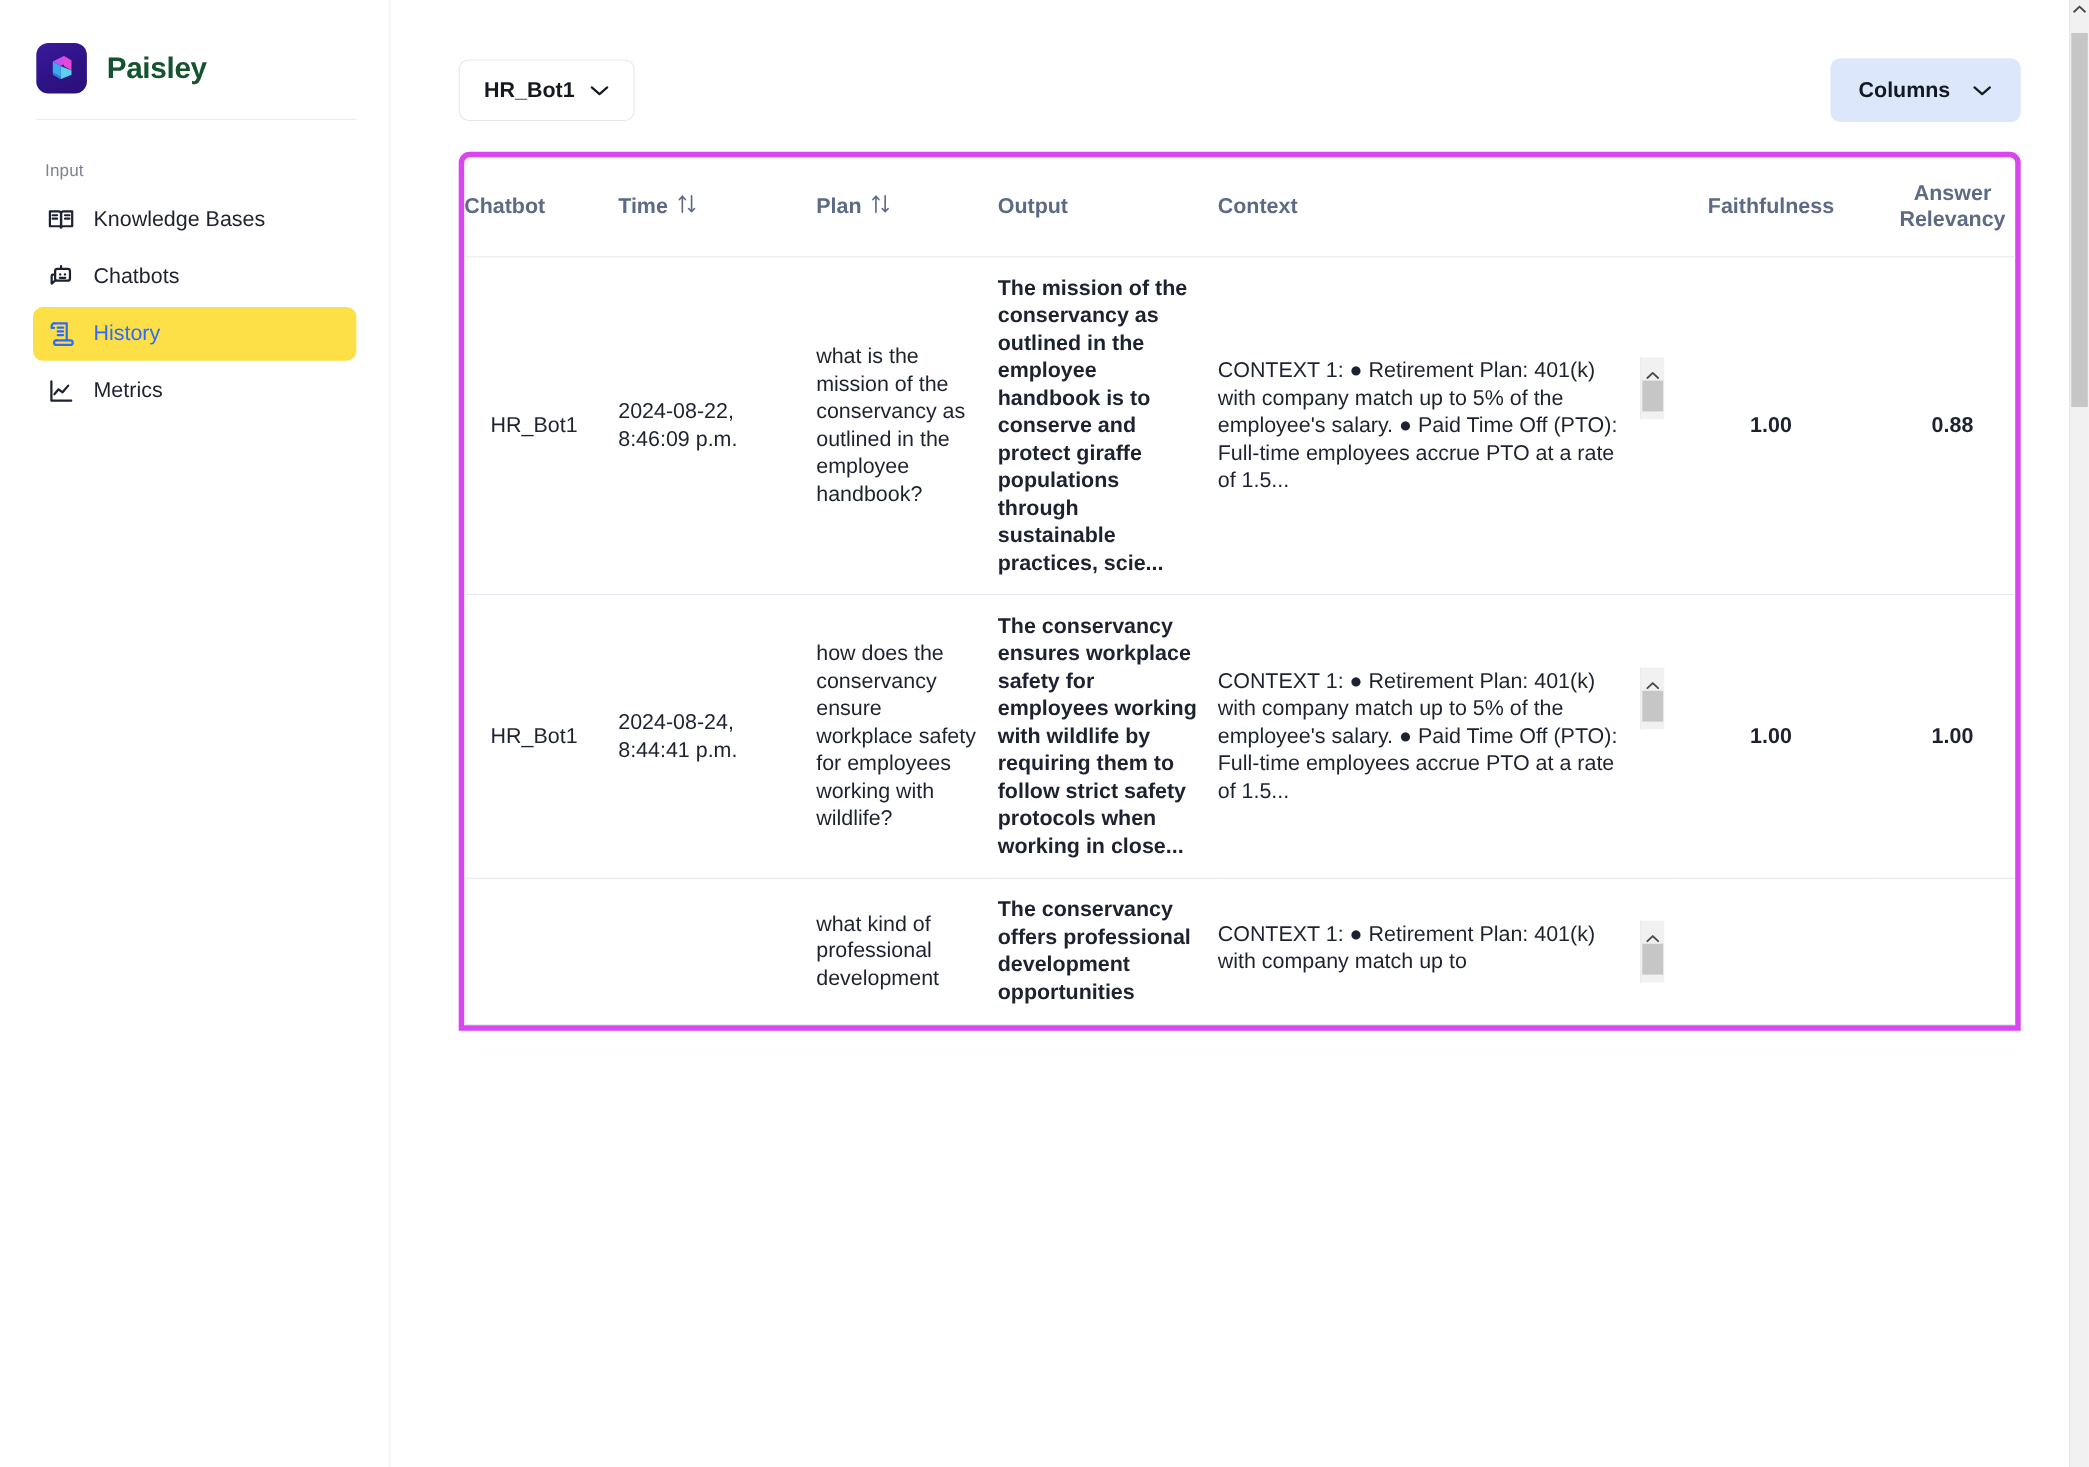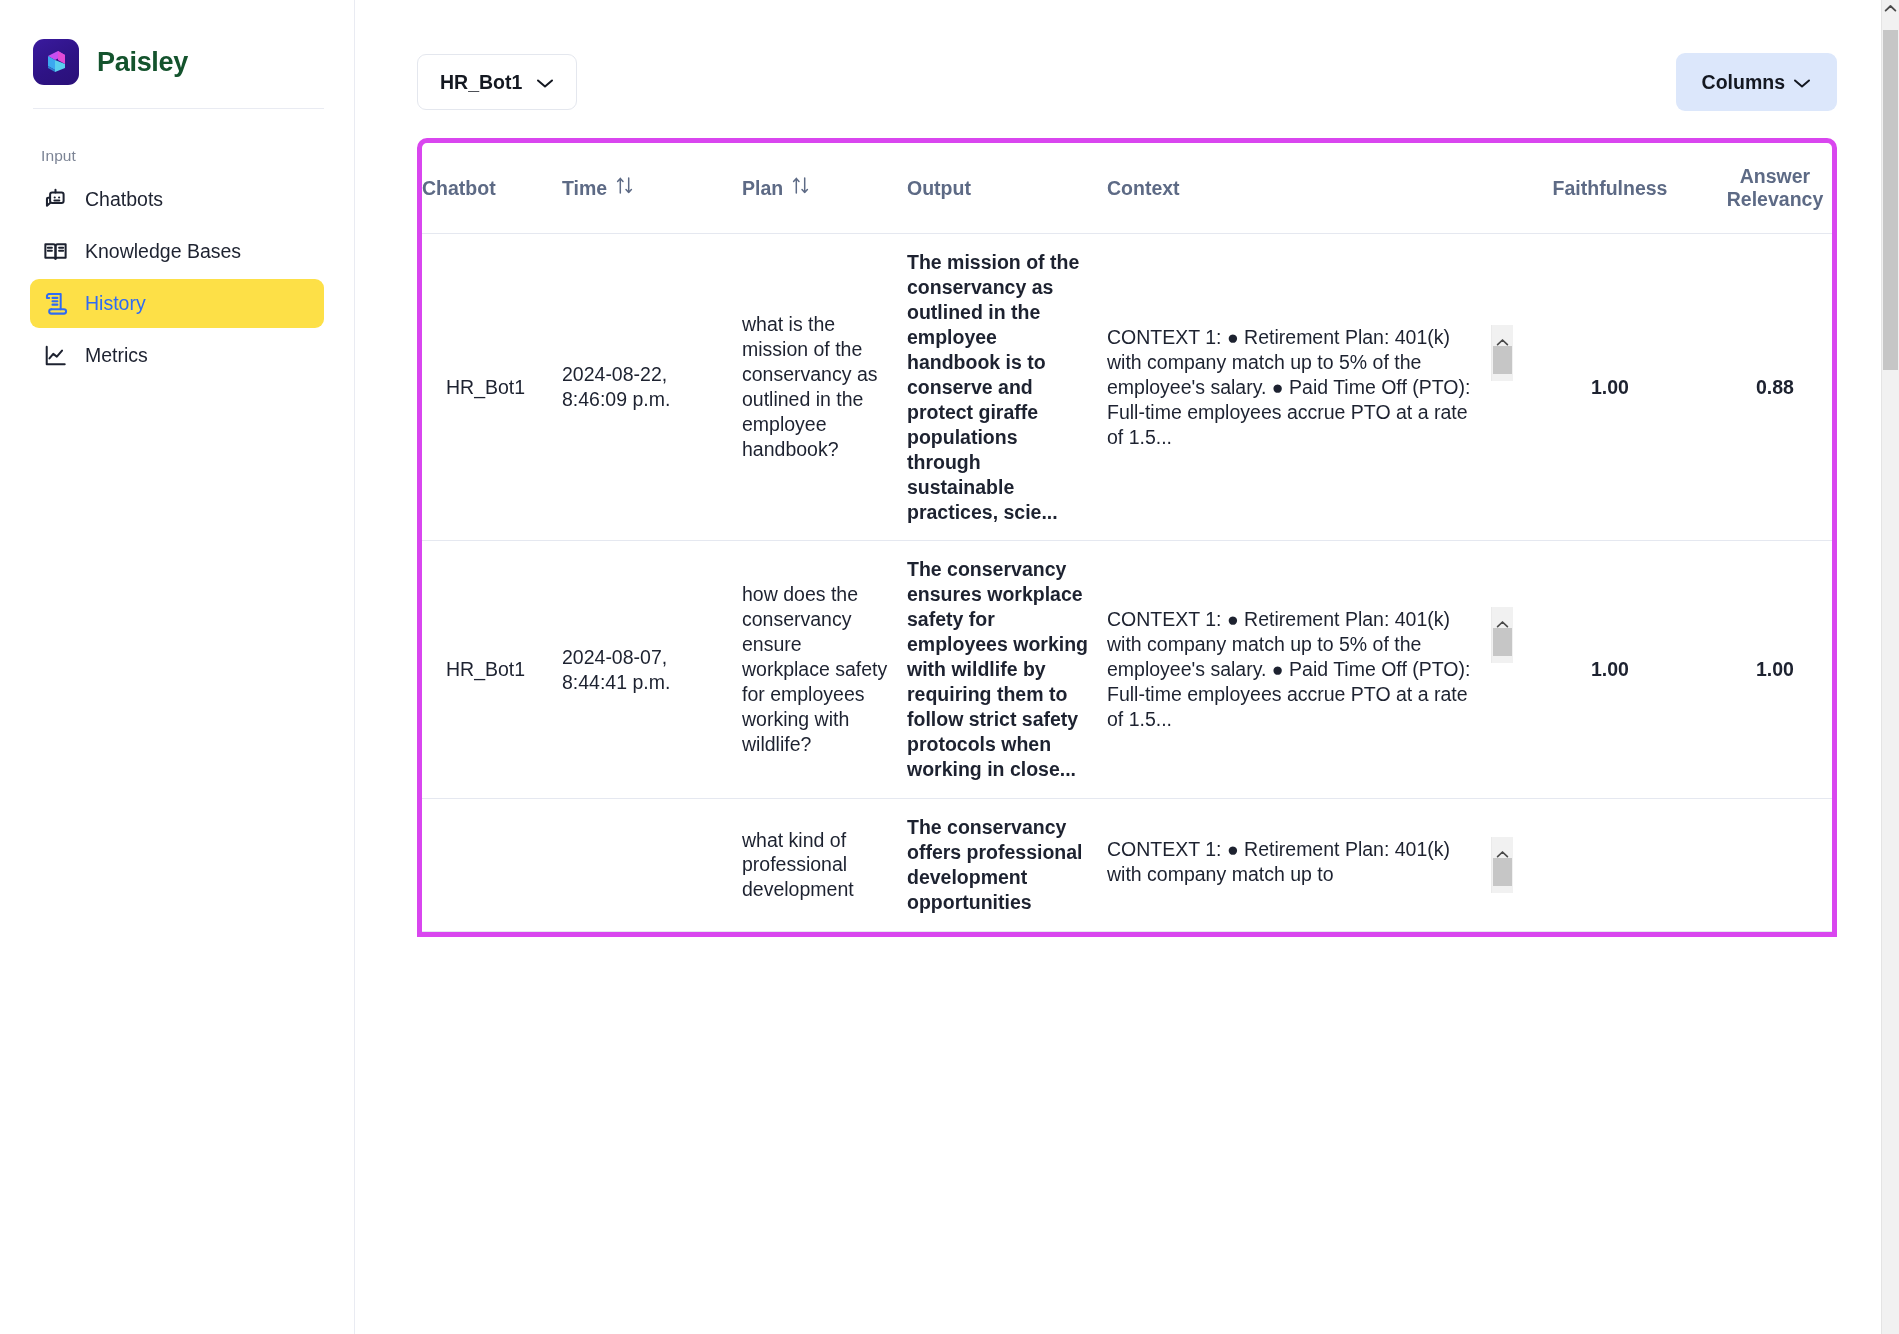--- a/index.html
+++ b/index.html
@@ -49,21 +49,21 @@
     padding: 52px 62px 0 62px; height: 112px;
   }
   .bot-select {
     display: flex; align-items: center; gap: 14px;
     height: 56px; padding: 0 22px;
     border: 1px solid #e4e7ee; border-radius: 9px;
     background: #fff; font-size: 19.5px; font-weight: 700; color: #141821;
     cursor: pointer; user-select: none;
   }
   .columns-btn {
-    display: flex; align-items: center; gap: 8px;
+    display: flex; align-items: center; gap: 20px;
     height: 58px; padding: 0 26px;
     background: #dce7fb; border: none; border-radius: 9px;
     font-size: 19.5px; font-weight: 700; color: #141821;
     font-family: "Liberation Sans", sans-serif;
     cursor: pointer; user-select: none;
   }
   .chev { width: 18px; height: 11px; flex: none; }
 
   
   .table-wrap {
@@ -155,40 +155,40 @@
     </div>
     <div class="side-rule"></div>
 
     <div class="menu-label">Input</div>
 
     <nav class="nav">
 
       <div class="nav-item">
         <span class="ico">
           <svg width="27" height="27" viewBox="0 0 24 24" fill="none" stroke="currentColor" stroke-width="1.8" stroke-linecap="round" stroke-linejoin="round">
+            <path d="M3 5.5h7a2 2 0 0 1 2 2v11a1.6 1.6 0 0 0-1.4-1H3z"></path>
+            <path d="M21 5.5h-7a2 2 0 0 0-2 2v11a1.6 1.6 0 0 1 1.4-1H21z"></path>
+            <path d="M5.2 8.6h3.6M5.2 11.4h3.6M15.2 8.6h3.6M15.2 11.4h3.6"></path>
+          </svg>
+        </span>
+        <span>Knowledge Bases</span>
+      </div>
+
+      <div class="nav-item">
+        <span class="ico">
+          <svg width="27" height="27" viewBox="0 0 24 24" fill="none" stroke="currentColor" stroke-width="1.8" stroke-linecap="round" stroke-linejoin="round">
             <path d="M12 3.4v2.4"></path>
             <rect x="7.2" y="5.8" width="12" height="9.4" rx="1.8"></rect>
             <path d="M7.2 10.4H5.4a1 1 0 0 0-1 1v6.2l2.8-2.4"></path>
             <circle cx="11.3" cy="10.2" r=".95" fill="currentColor" stroke="none"></circle>
             <circle cx="15.2" cy="10.2" r=".95" fill="currentColor" stroke="none"></circle>
             <path d="M11 12.9h4.4"></path>
           </svg>
         </span>
         <span>Chatbots</span>
-      </div>
-
-      <div class="nav-item">
-        <span class="ico">
-          <svg width="27" height="27" viewBox="0 0 24 24" fill="none" stroke="currentColor" stroke-width="1.8" stroke-linecap="round" stroke-linejoin="round">
-            <path d="M3 5.5h7a2 2 0 0 1 2 2v11a1.6 1.6 0 0 0-1.4-1H3z"></path>
-            <path d="M21 5.5h-7a2 2 0 0 0-2 2v11a1.6 1.6 0 0 1 1.4-1H21z"></path>
-            <path d="M5.2 8.6h3.6M5.2 11.4h3.6M15.2 8.6h3.6M15.2 11.4h3.6"></path>
-          </svg>
-        </span>
-        <span>Knowledge Bases</span>
       </div>
 
       <div class="nav-item active">
         <span class="ico">
           <svg width="27" height="27" viewBox="0 0 24 24" fill="none" stroke="currentColor" stroke-width="1.8" stroke-linecap="round" stroke-linejoin="round">
             <path d="M6.4 3.6h10.2v13.6H8.3"></path>
             <path d="M6.4 3.6A2 2 0 0 0 4.4 5.6v1.6h2"></path>
             <path d="M16.6 17.2h2.9a1.9 1.9 0 0 1 0 3.8H8.3a1.9 1.9 0 0 1 0-3.8"></path>
             <path d="M9.3 7h4.4M9.3 10h4.4M9.3 13h4.4"></path>
           </svg>
@@ -316,21 +316,21 @@
                   </span>
                 </div>
               </div>
             </td>
             <td class="cell-num">1.00</td>
             <td class="cell-ans">0.88</td>
           </tr>
 
           <tr>
             <td class="pad-l cell-chatbot">HR_Bot1</td>
-            <td>2024-08-07, 8:44:41 p.m.</td>
+            <td>2024-08-24, 8:44:41 p.m.</td>
             <td>how does the conservancy ensure workplace safety for employees working with wildlife?</td>
             <td class="cell-output">The conservancy ensures workplace safety for employees working with wildlife by requiring them to follow strict safety protocols when working in close...</td>
             <td>
               <div class="ctx-box">
                 <div class="ctx-text">CONTEXT 1: ● Retirement Plan: 401(k) with company match up to 5% of the employee's salary. ● Paid Time Off (PTO): Full-time employees accrue PTO at a rate of 1.5...</div>
                 <div class="ctx-scroll">
                   <span>
                     <svg class="arrow" viewBox="0 0 13 9" fill="none" stroke="currentColor" stroke-width="1.7" stroke-linecap="round" stroke-linejoin="round">
                         <path d="M1.6 6.6 6.5 2 11.4 6.6"></path>
                       </svg>

